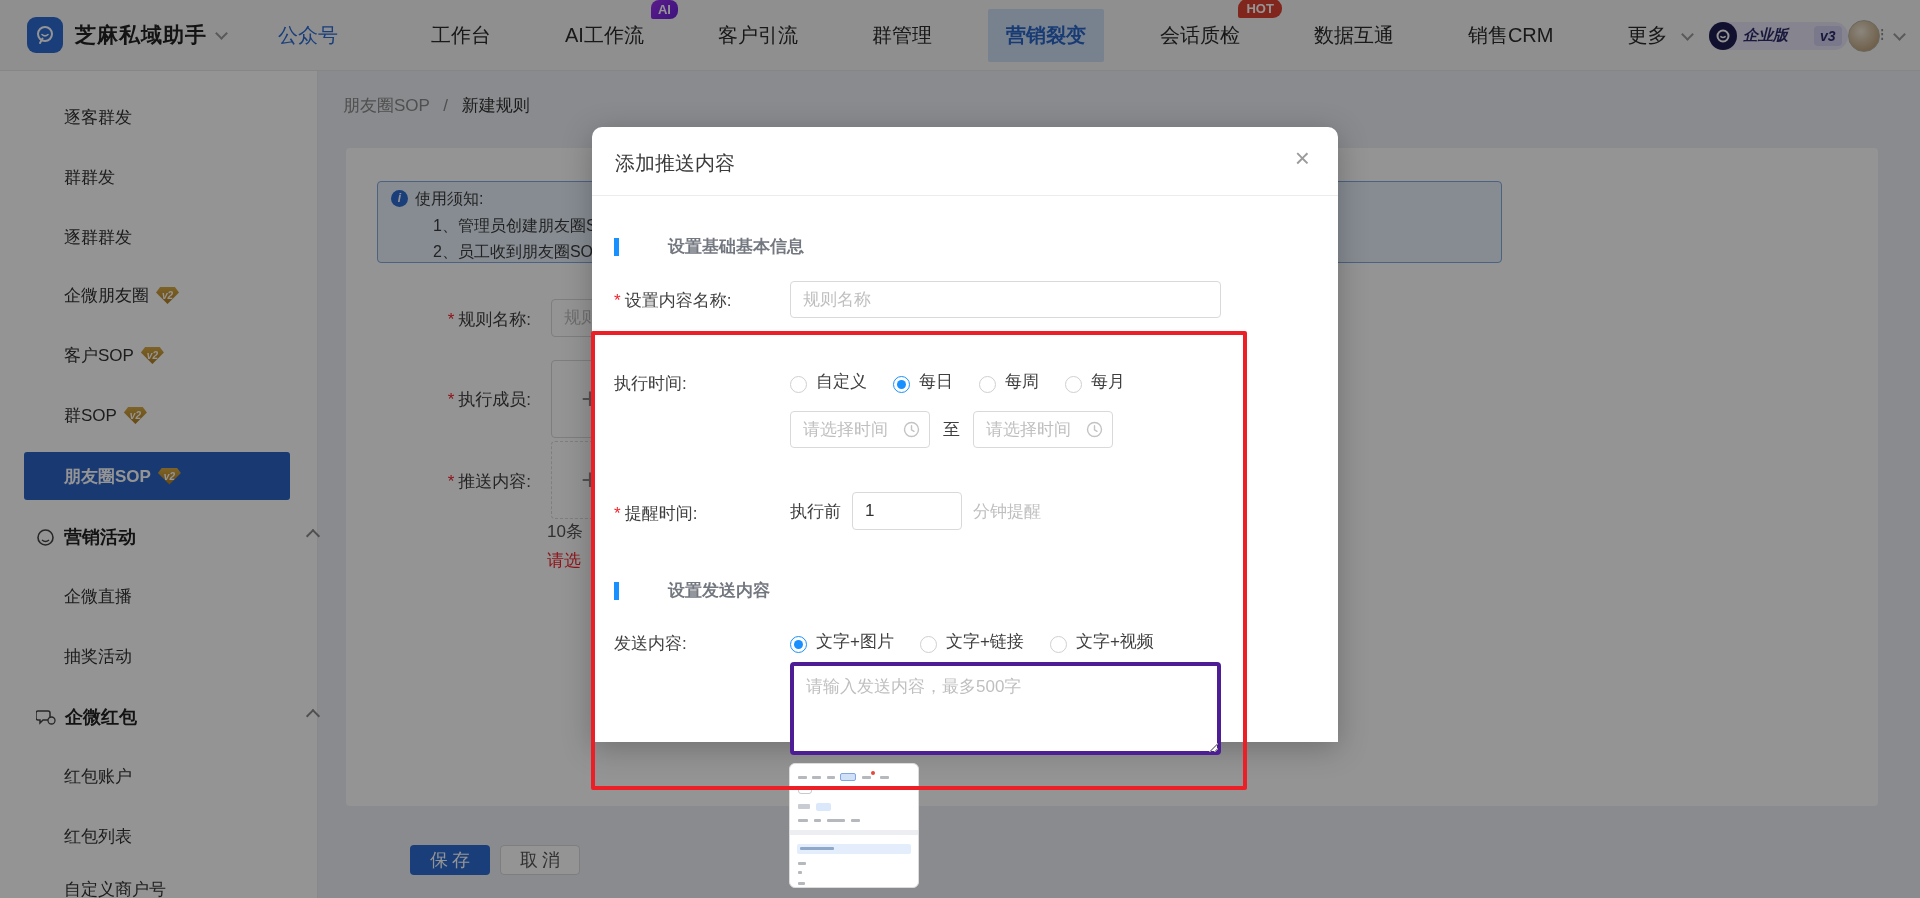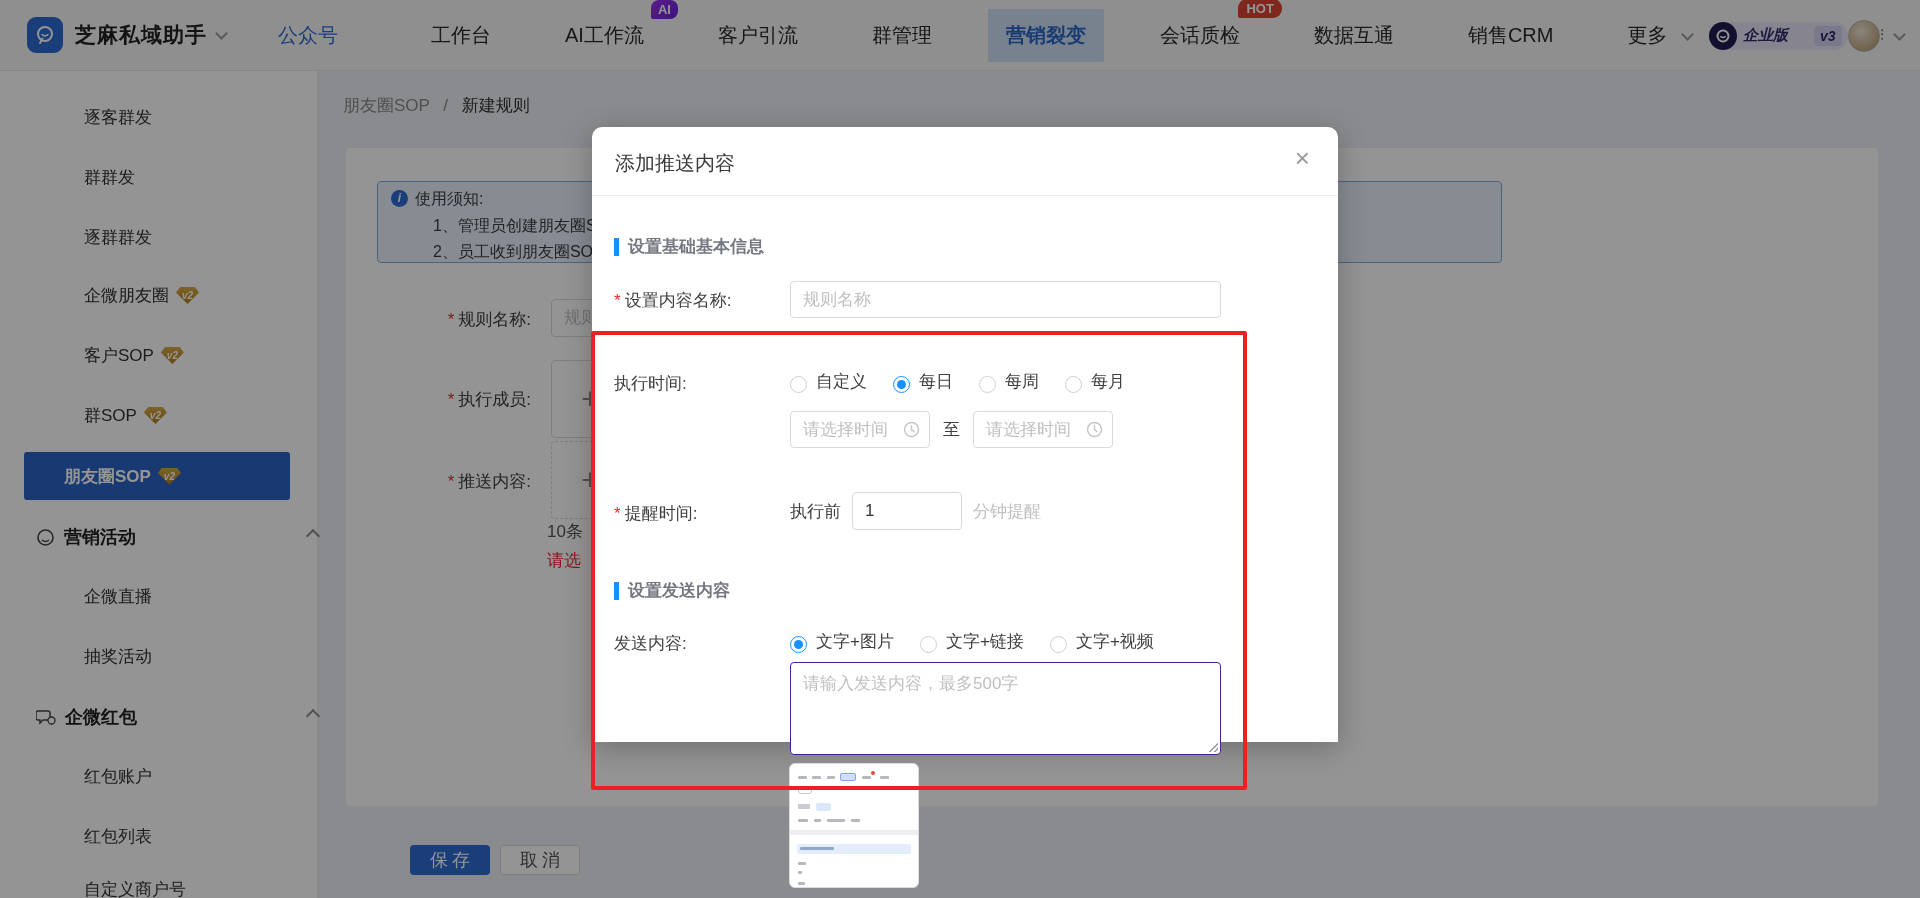--- a/index.html
+++ b/index.html
@@ -20,21 +20,21 @@
   .nav-right { position:absolute; right:16px; top:0; height:71px; display:flex; align-items:center; }
   .plan-pill { display:flex; align-items:center; height:28px; background:#e5e4f6; border-radius:14px; padding-right:4px; }
   .plan-circle { width:28px; height:28px; border-radius:50%; background:#201d52; display:flex; align-items:center; justify-content:center; }
   .plan-label { font-size:15px; font-style:italic; font-weight:bold; color:#2c2a6a; margin:0 7px 0 6px; }
   .plan-ver { font-size:14px; font-style:italic; font-weight:bold; color:#2c2a6a; background:#d2d0ef; border-radius:4px; padding:2px 6px; margin-right:2px;margin-left:19px; }
   .avatar { width:32px; height:32px; border-radius:50%; background:radial-gradient(circle at 40% 35%, #efe6d6, #c3a985 70%, #a98f6d); border:1px solid #b9b2a4; }
   .kebab { color:#8b8b8b; font-size:17px; letter-spacing:0; line-height:10px; text-align:center; }
 
   
   .sidebar { position:absolute; top:71px; left:0; width:318px; bottom:0; background:#ffffff; border-right:1px solid #ebebeb; z-index:1; }
-  .side-item { position:absolute; left:64px; font-size:17px; color:#333; cursor:pointer; display:flex; align-items:center; white-space:nowrap;margin-left:20px; }
+  .side-item { position:absolute; left:64px; font-size:17px; color:#333; cursor:pointer; display:flex; align-items:center; white-space:nowrap; }
   .side-group { position:absolute; left:36px; font-size:18px; font-weight:bold; color:#222; cursor:pointer; display:flex; align-items:center; gap:9px; white-space:nowrap; }
   .side-selected { position:absolute; left:24px; width:266px; height:48px; background:#2b63c7; border-radius:3px; display:flex; align-items:center; padding-left:40px; cursor:pointer; }
   .side-selected .lbl { color:#fff; font-weight:bold; font-size:17px; }
   .v2badge { display:inline-flex; align-items:center; justify-content:center; width:23px; height:17px; margin-left:7px; background:linear-gradient(180deg,#d9ab45,#b07e22); color:#fff; font-size:10px; font-style:italic; font-weight:bold; clip-path:polygon(18% 0,82% 0,100% 32%,50% 100%,0 32%); }
   .group-caret { position:absolute; left:272px; width:10px; height:10px; border-left:2px solid #8a8a8a; border-top:2px solid #8a8a8a; transform:rotate(45deg); }
 
   
   .breadcrumb { position:absolute; left:343px; top:94px; font-size:17px; z-index:1; }
   .breadcrumb .parent { color:#8a8a8a; }
   .breadcrumb .sep { color:#8a8a8a; margin:0 9px; }
@@ -56,37 +56,37 @@
   .btn { position:absolute; width:80px; height:30px; border-radius:4px; font-size:18px; display:flex; align-items:center; justify-content:center; cursor:pointer; z-index:1; letter-spacing:4px; padding-left:4px; }
   .btn-save { left:410px; top:845px; background:#2b6bd3; color:#fff; }
   .btn-cancel { left:500px; top:845px; background:#fff; color:#555; border:1px solid #d9d9d9; }
 
   
   .overlay { position:absolute; inset:0; background:rgba(0,0,0,0.42); z-index:50; }
   .modal { position:absolute; left:592px; top:127px; width:746px; height:615px; background:#fff; border-radius:10px 10px 0 0; box-shadow:0 6px 30px rgba(0,0,0,.25); z-index:60; }
   .modal-title { position:absolute; left:23px; top:23px; font-size:20px; color:#3a3a3a; }
   .modal-close { position:absolute; right:28px; top:18px; font-size:26px; color:#9b9b9b; cursor:pointer; line-height:1; }
   .modal-divider { position:absolute; left:0; top:68px; width:100%; height:1px; background:#ececec; }
-  .sec-head { position:absolute; left:22px; display:flex; align-items:center; }
+  .sec-head { position:absolute; left:22px; display:flex; align-items:center;gap:40px; }
   .sec-bar { width:5px; height:18px; background:#1890ff; margin-right:9px; }
   .sec-txt { font-size:17px; font-weight:bold; color:#73777f; }
   .m-label { position:absolute; left:22px; font-size:17px; color:#3f3f3f; white-space:nowrap; }
   .radio-row { position:absolute; left:198px; display:flex; align-items:center; gap:26px; }
   .radio-opt { display:flex; align-items:flex-end; gap:9px; font-size:17px; color:#3f3f3f; cursor:pointer; }
   .radio { width:17px; height:17px; border-radius:50%; border:1.5px solid #cfcfcf; background:#fff; position:relative; flex:0 0 auto; }
   .radio.sel { border-color:#1890ff; }
   .radio.sel::after { content:''; position:absolute; inset:3px; border-radius:50%; background:#1890ff; }
   .time-row { position:absolute; left:198px; top:284px; display:flex; align-items:center; gap:13px; }
   .time-input { position:relative; width:140px; height:37px; }
   .time-input input { width:100%; height:100%; }
   .clock { position:absolute; right:10px; top:10px; }
   .to-txt { font-size:17px; color:#3f3f3f; }
   .remind-row { position:absolute; left:198px; top:365px; height:38px; display:flex; align-items:center; gap:11px; font-size:17px; color:#3f3f3f; }
   .muted { color:#bfbfbf; }
-  .m-textarea { position:absolute; left:198px; top:535px; width:431px; height:93px; border:1px solid #4c1d95; border-radius:4px; font-size:17px; font-family:inherit; color:#333; padding:9px 12px; resize:none; outline:none; }
+  .m-textarea { position:absolute; left:198px; top:535px; width:431px; height:93px; border:4px solid #4c1d95; border-radius:4px; font-size:17px; font-family:inherit; color:#333; padding:9px 12px; resize:none; outline:none; }
   .m-textarea::placeholder { color:#bfbfbf; }
   .resizer { position:absolute; left:615px; top:614px; width:11px; height:11px; background:repeating-linear-gradient(135deg, transparent, transparent 2px, #9a9a9a 2px, #9a9a9a 3.5px); clip-path:polygon(100% 0,100% 100%,0 100%); }
 
   
   .thumb { position:absolute; left:197px; top:636px; width:130px; height:125px; border:1px solid #dcdcdc; border-radius:6px; background:#fff; overflow:hidden; }
   .t-bar { position:absolute; background:#b5b8bd; height:3px; border-radius:1px; }
   .t-pill-blue { position:absolute; background:#cfe0f7; border:1px solid #7fa8e0; height:8px; width:16px; border-radius:2px; }
   .t-dot-red { position:absolute; width:4px; height:4px; background:#e24a3b; border-radius:2px; }
   .t-pill-line { position:absolute; border:1px solid #c6c9ce; height:8px; width:14px; border-radius:3px; background:#fff; }
   .t-tag { position:absolute; background:#dbe7fb; height:8px; border-radius:2px; }

